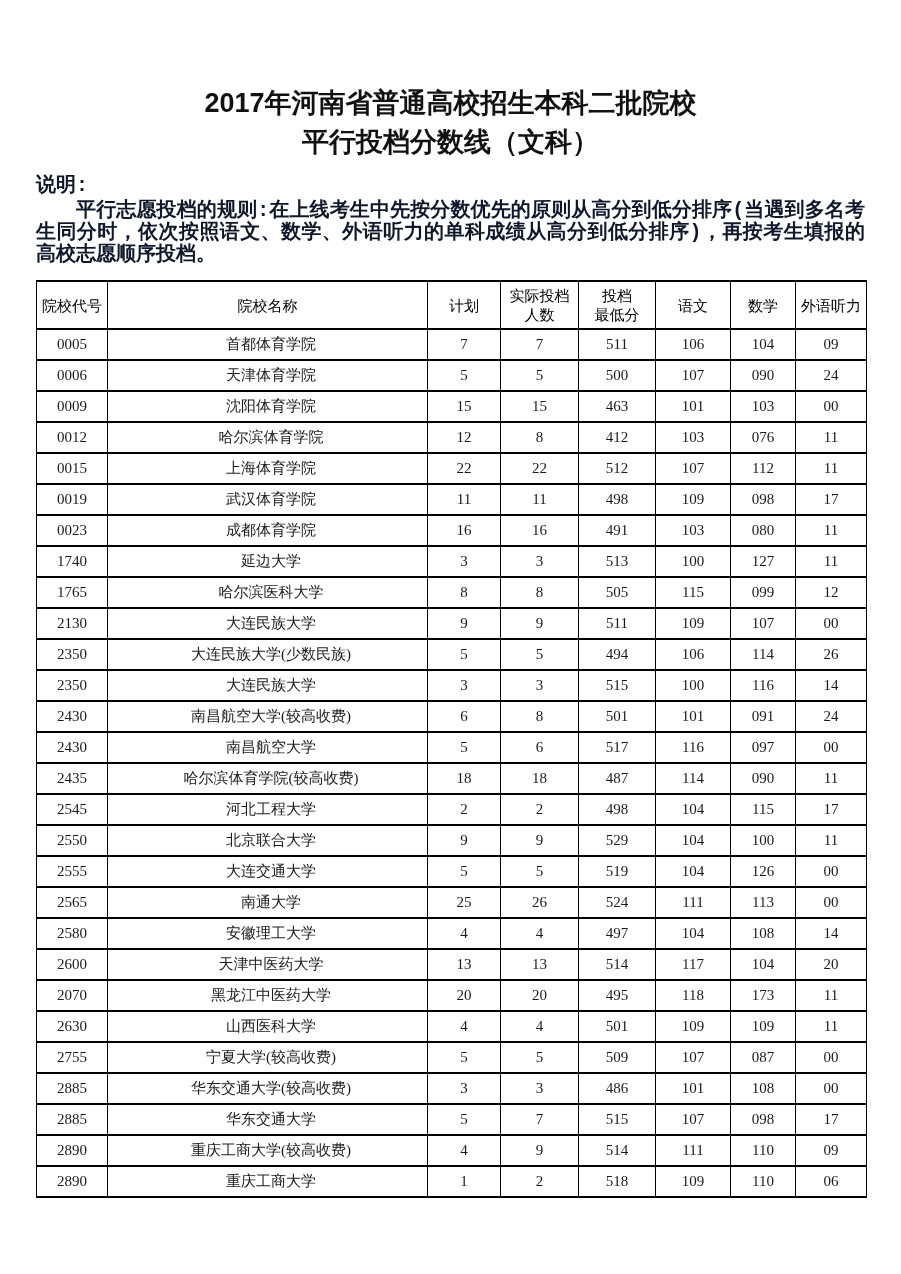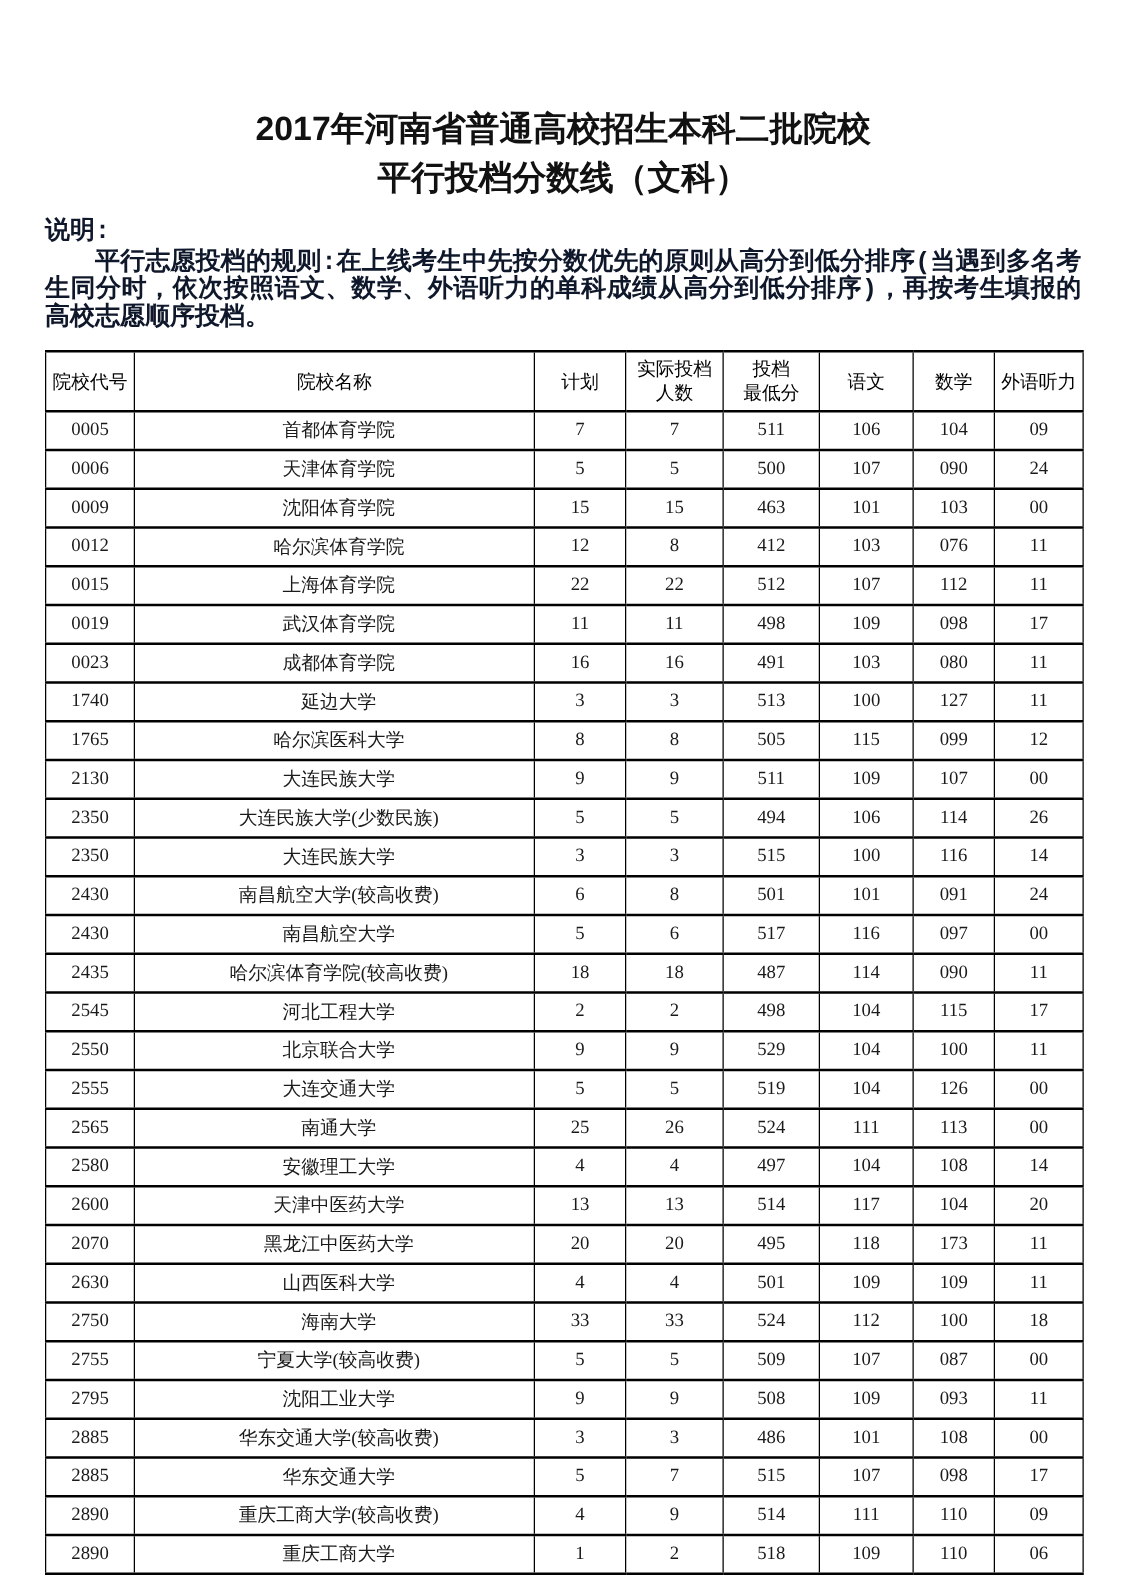--- a/index.html
+++ b/index.html
@@ -343,48 +343,28 @@
           <td>2630</td>
           <td class="name-cell">山西医科大学</td>
           <td>4</td>
           <td>4</td>
           <td>501</td>
           <td>109</td>
           <td>109</td>
           <td>11</td>
         </tr>
         <tr>
-          <td>2750</td>
-          <td class="name-cell">海南大学</td>
-          <td>33</td>
-          <td>33</td>
-          <td>524</td>
-          <td>112</td>
-          <td>100</td>
-          <td>18</td>
-        </tr>
-        <tr>
           <td>2755</td>
           <td class="name-cell">宁夏大学(较高收费)</td>
           <td>5</td>
           <td>5</td>
           <td>509</td>
           <td>107</td>
           <td>087</td>
           <td>00</td>
-        </tr>
-        <tr>
-          <td>2795</td>
-          <td class="name-cell">沈阳工业大学</td>
-          <td>9</td>
-          <td>9</td>
-          <td>508</td>
-          <td>109</td>
-          <td>093</td>
-          <td>11</td>
         </tr>
         <tr>
           <td>2885</td>
           <td class="name-cell">华东交通大学(较高收费)</td>
           <td>3</td>
           <td>3</td>
           <td>486</td>
           <td>101</td>
           <td>108</td>
           <td>00</td>

